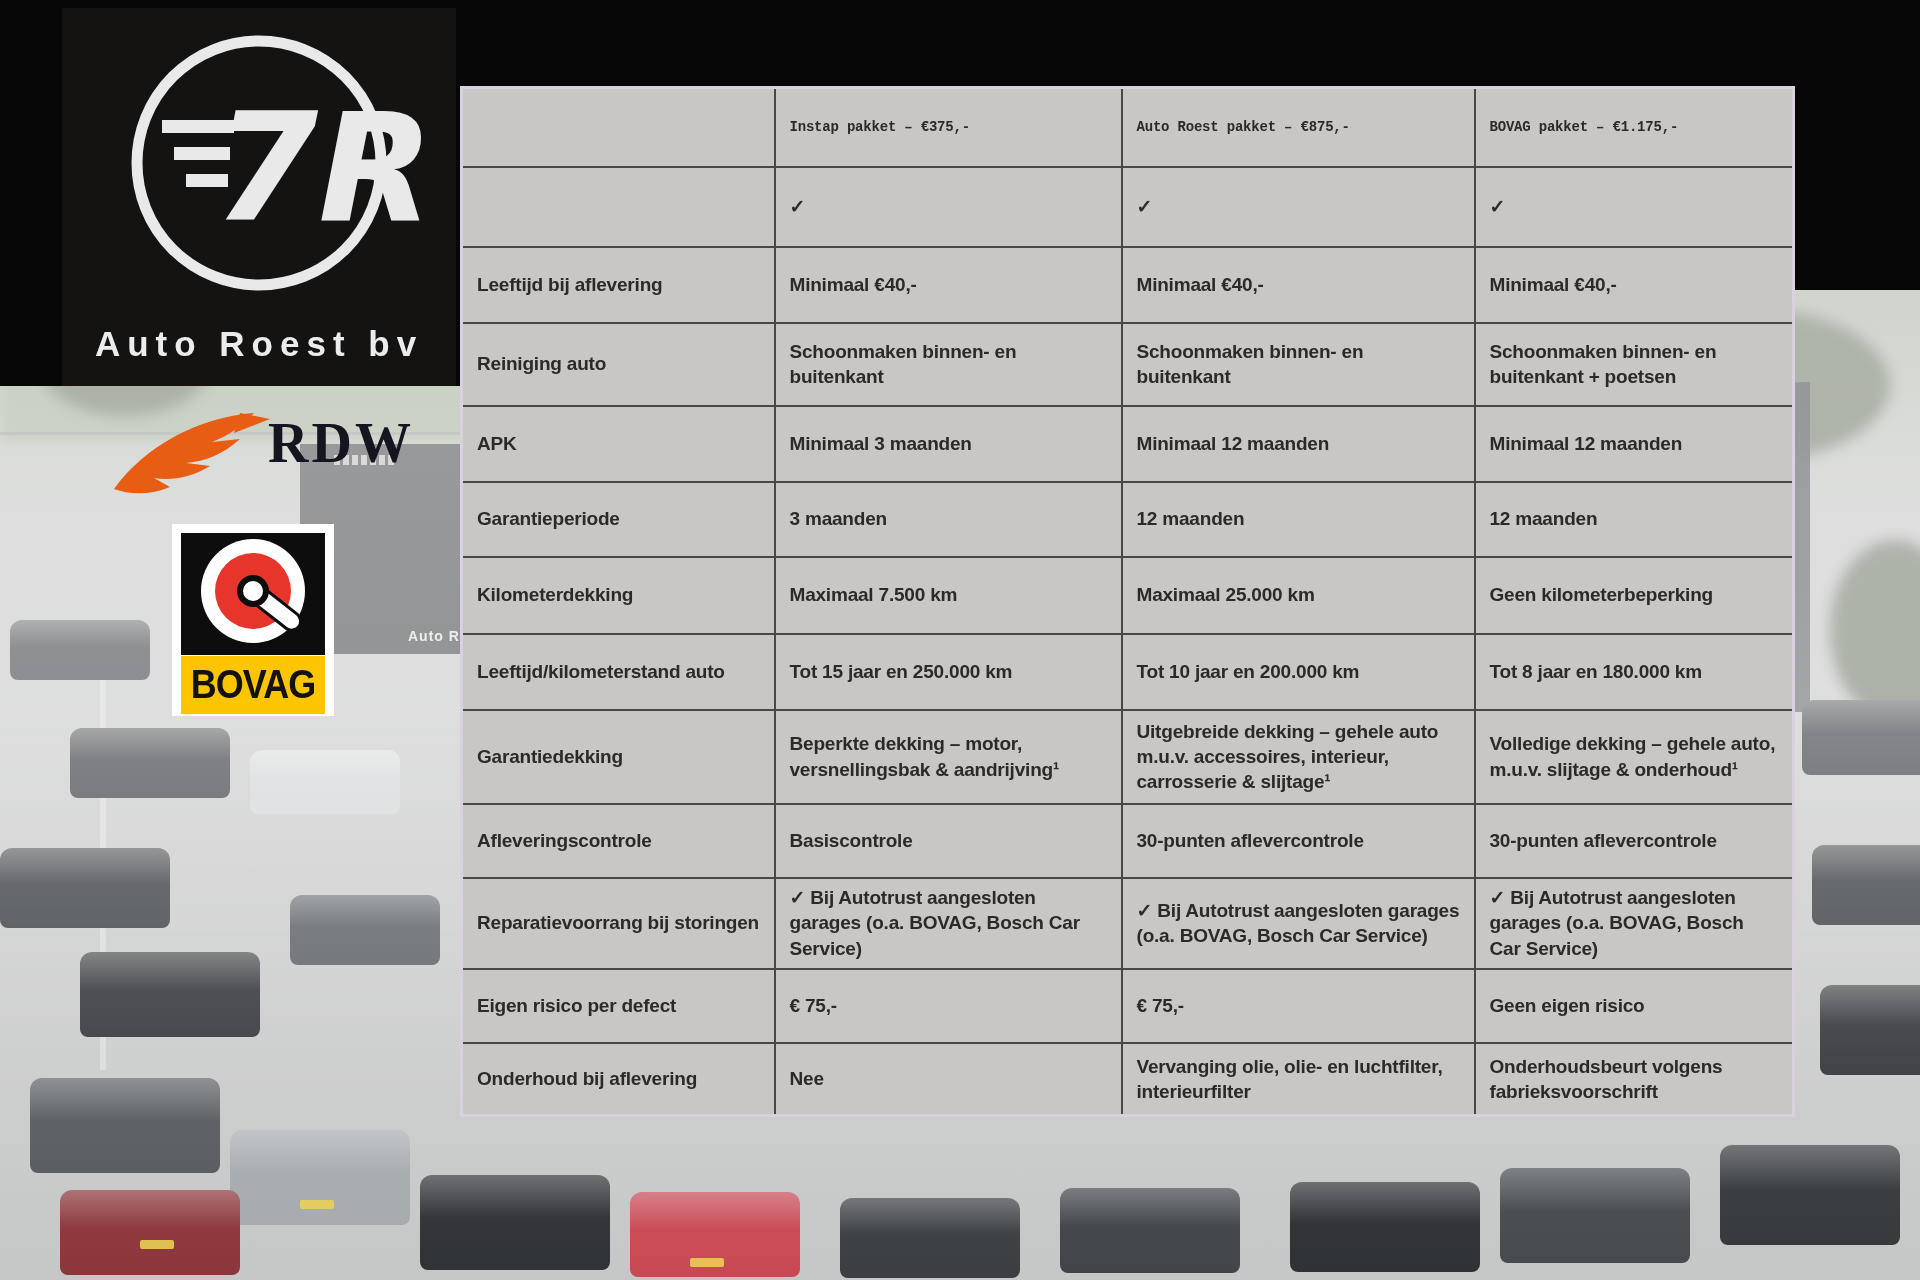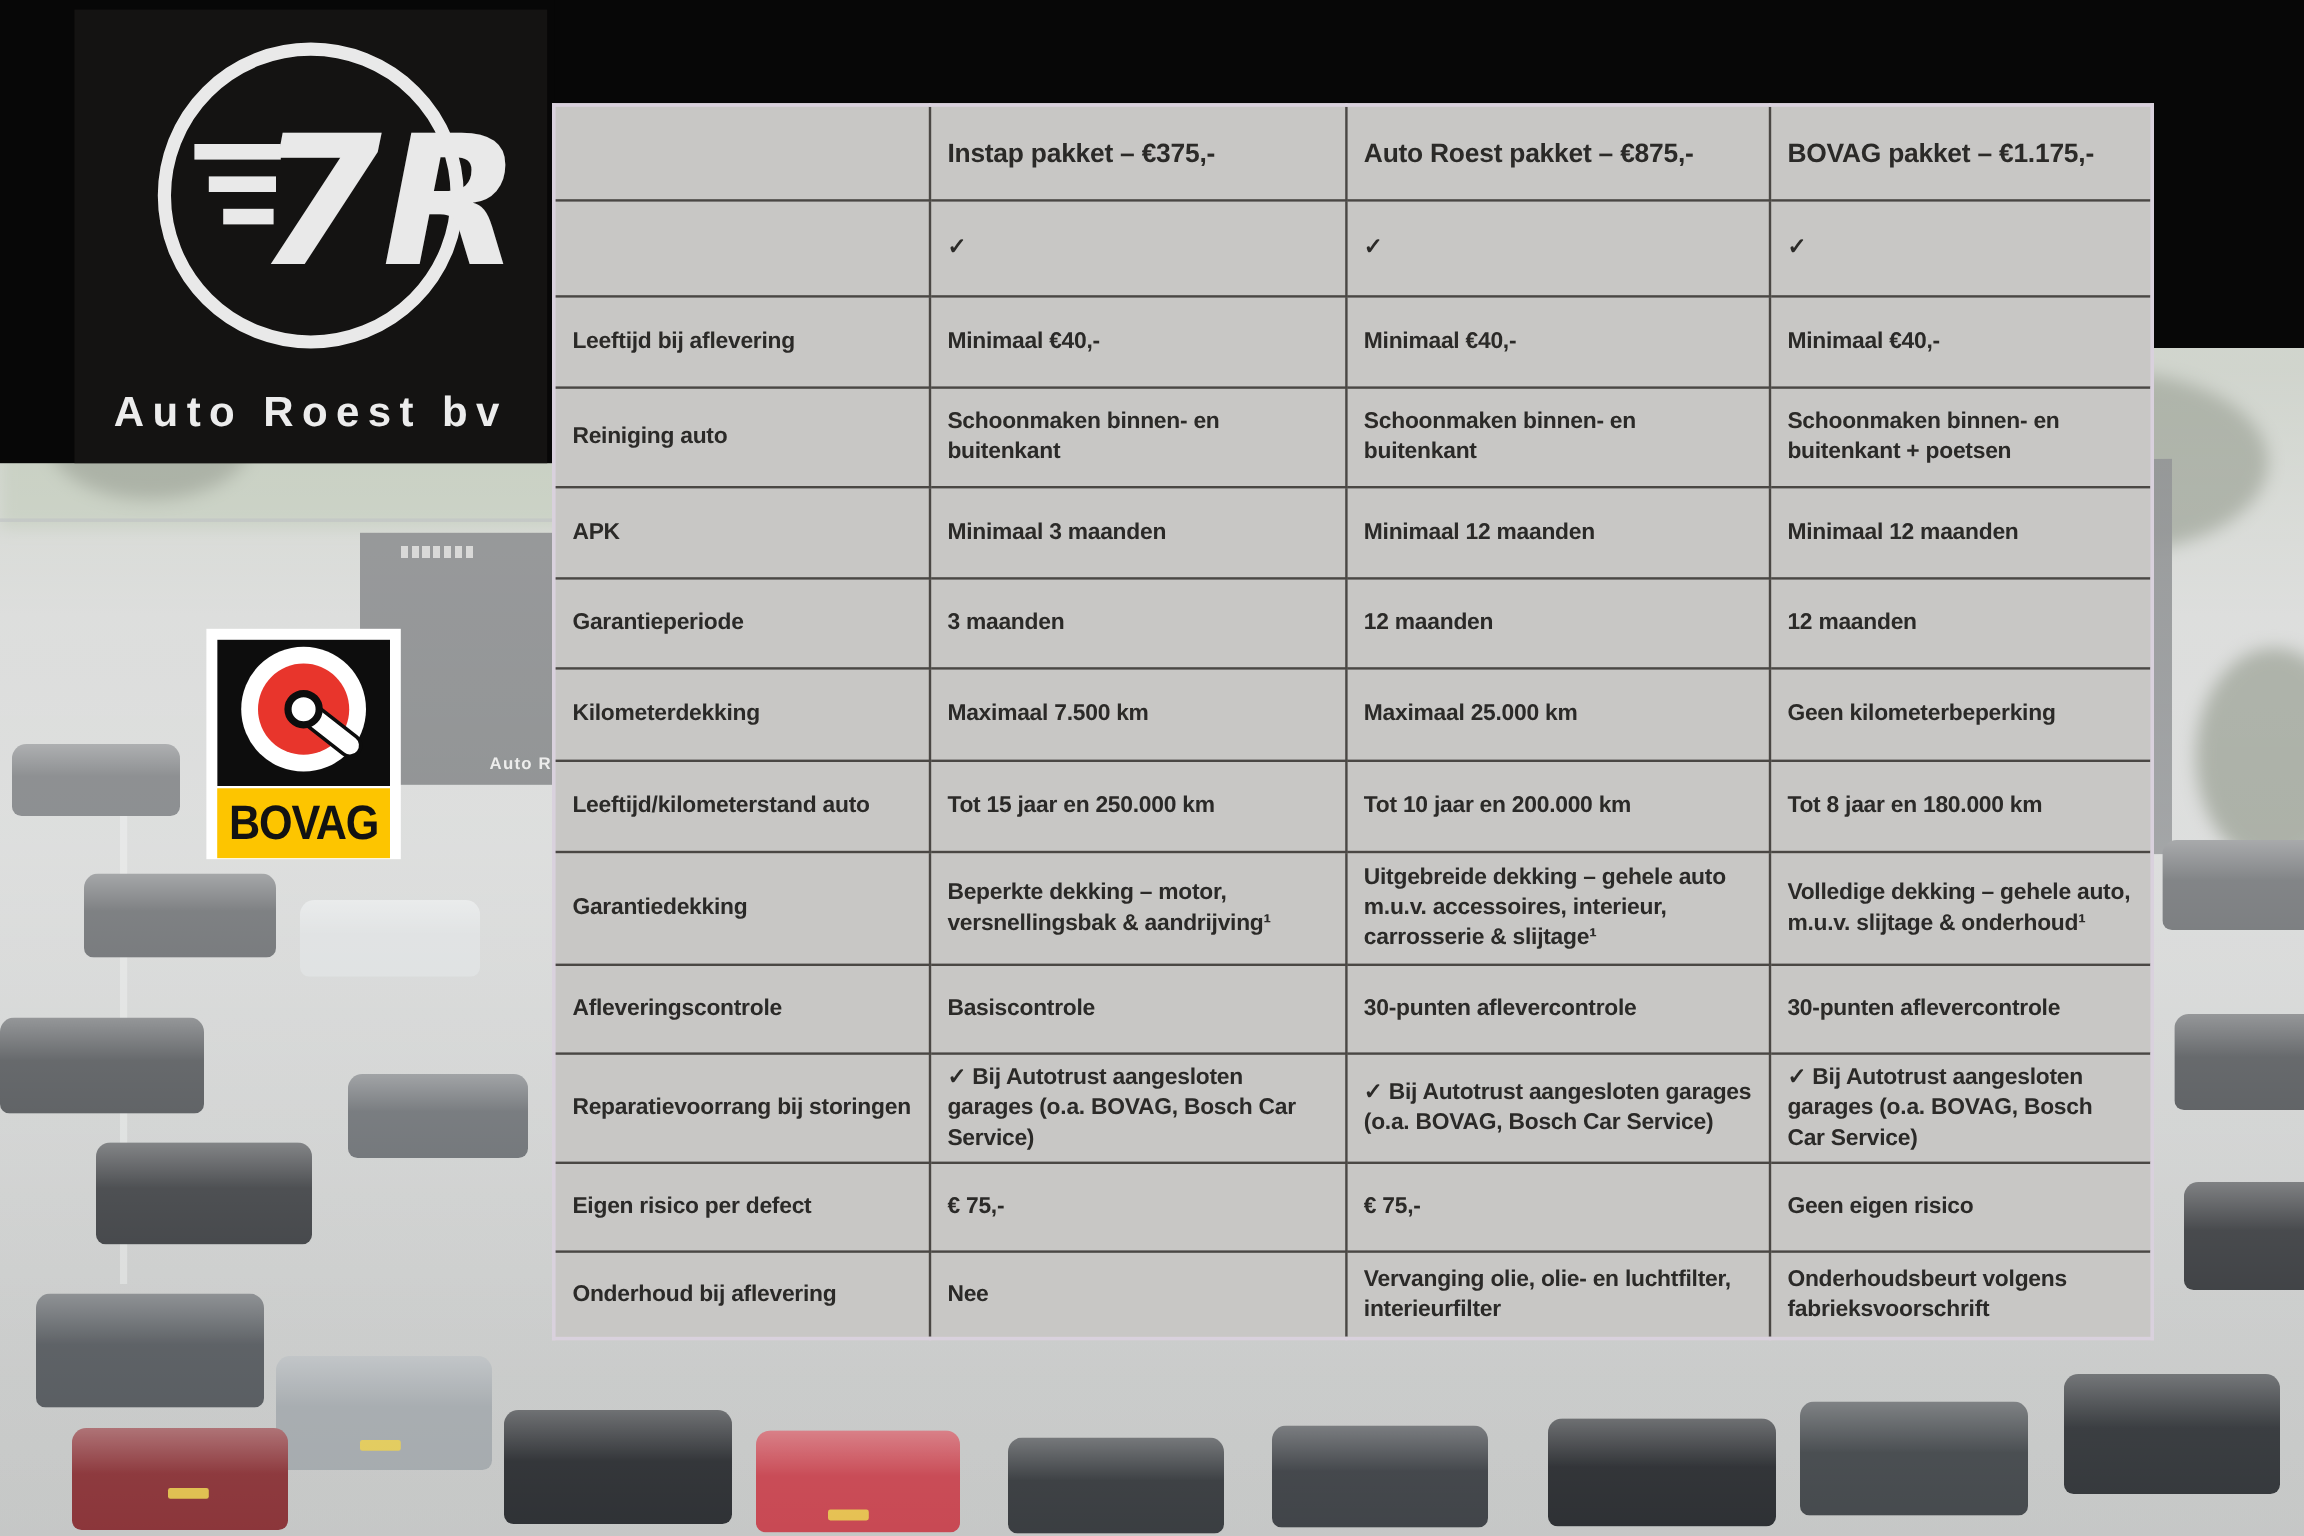--- a/index.html
+++ b/index.html
@@ -62,21 +62,21 @@
   .bosch-blue{position:absolute;left:0;top:112px;width:100%;height:66px;background:#56aede;
          clip-path:polygon(0 0,100% 0,100% 45%,50% 100%,0 45%);}
   .bosch-sym{position:absolute;left:50%;top:96px;transform:translateX(-50%);}
 
   
   table.cmp{position:absolute;left:460px;top:86px;width:1332px;border-collapse:collapse;
         table-layout:fixed;background:#c8c7c5;border:3px solid #d9d1dd;}
   table.cmp th,table.cmp td{border:2px solid #4a4744;padding:6px 14px;text-align:left;
         vertical-align:middle;font-weight:bold;color:#2b2a28;font-size:19px;
         line-height:1.32;letter-spacing:-.2px;overflow:hidden;}
-  table.cmp th{font-size:22px;letter-spacing:-.2px;}
+  table.cmp th{font-size:14px;letter-spacing:-.2px;font-family:Liberation Mono, monospace;}
 </style>
 </head>
 <body>
 
 <div class="stage">
 
   <div class="photo">
     <div class="grass"></div>
     <div class="tree" style="left:40px;top:316px;width:170px;height:100px;"></div>
     <div class="tree" style="left:470px;top:300px;width:210px;height:120px;"></div>
@@ -123,20 +123,29 @@
     <svg width="394" height="300" viewBox="0 0 394 300">
       <circle cx="197" cy="155" r="122" fill="none" stroke="#e9e9e9" stroke-width="11"></circle>
       <rect x="100" y="112" width="72" height="13" fill="#e9e9e9"></rect>
       <rect x="112" y="139" width="56" height="13" fill="#e9e9e9"></rect>
       <rect x="124" y="166" width="42" height="13" fill="#e9e9e9"></rect>
       <text x="152" y="212" font-family="'DejaVu Sans',sans-serif" font-style="italic" font-weight="bold" font-size="150" fill="#e9e9e9">7R</text>
     </svg>
     <div class="brand-name">Auto Roest bv</div>
   </div>
 
+  <div class="rdw">
+    <svg width="160" height="110" viewBox="0 0 160 110">
+      <path d="M2,84 C32,42 86,12 142,8 C128,22 118,30 100,37 L128,34
+               C110,50 94,56 74,58 L98,61 C80,72 60,76 42,73 L58,82
+               C40,90 18,90 2,84 Z" fill="#e75d13"></path>
+      <path d="M128,8 L158,14 L122,28 Z" fill="#e75d13"></path>
+    </svg>
+    <span class="rdw-word">RDW</span>
+  </div>
 
   <div class="bovag">
     <svg width="144" height="122" viewBox="0 0 144 122">
       <rect x="0" y="0" width="144" height="122" fill="#0d0d0d"></rect>
       <circle cx="72" cy="58" r="52" fill="#ffffff"></circle>
       <circle cx="72" cy="58" r="38" fill="#e8352c"></circle>
       <g transform="rotate(38 72 58)">
         <rect x="64" y="49" width="66" height="18" rx="9" fill="#ffffff" stroke="#0d0d0d" stroke-width="3"></rect>
       </g>
       <circle cx="72" cy="58" r="13" fill="#ffffff" stroke="#0d0d0d" stroke-width="6"></circle>

